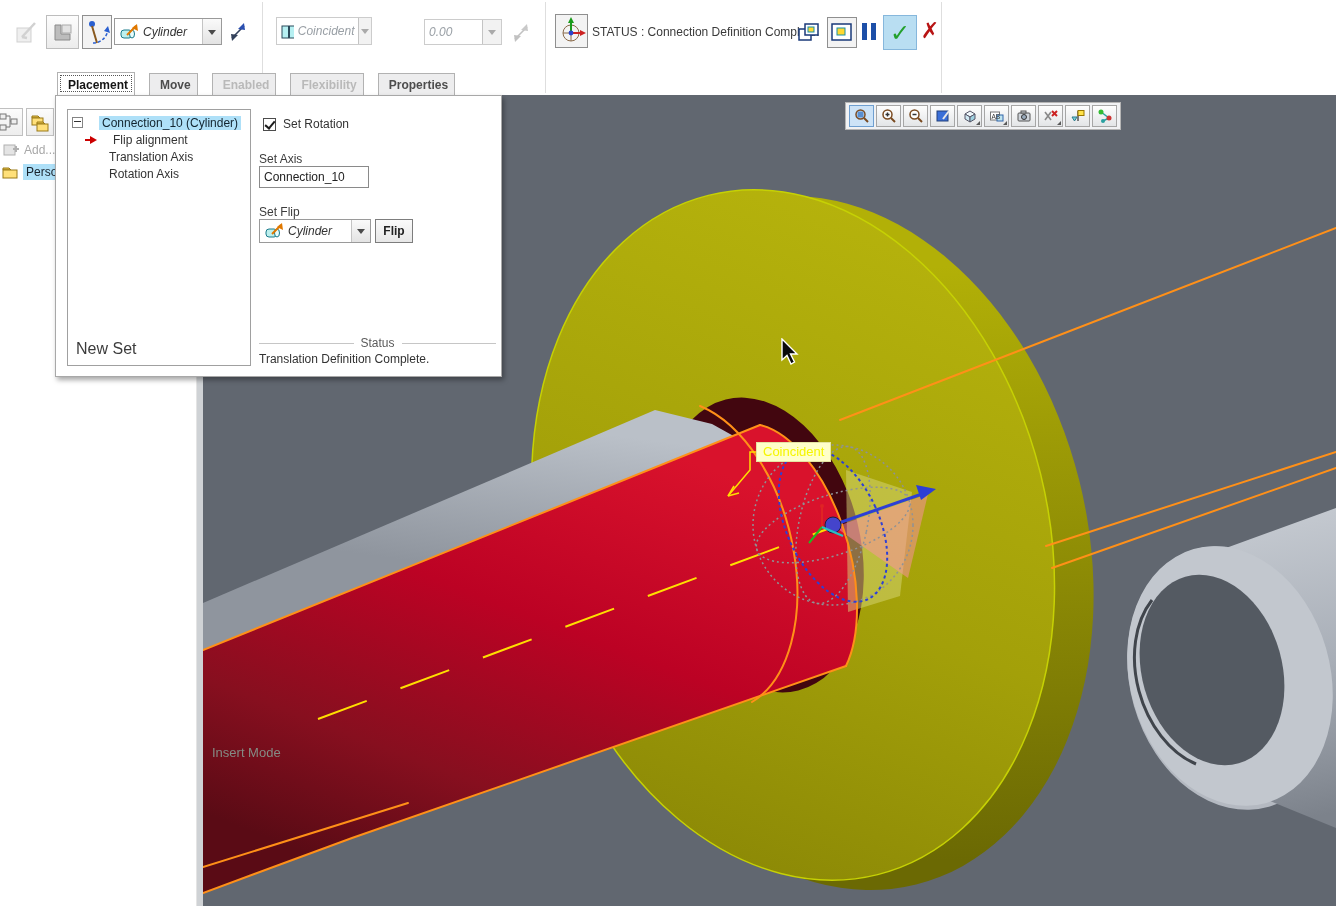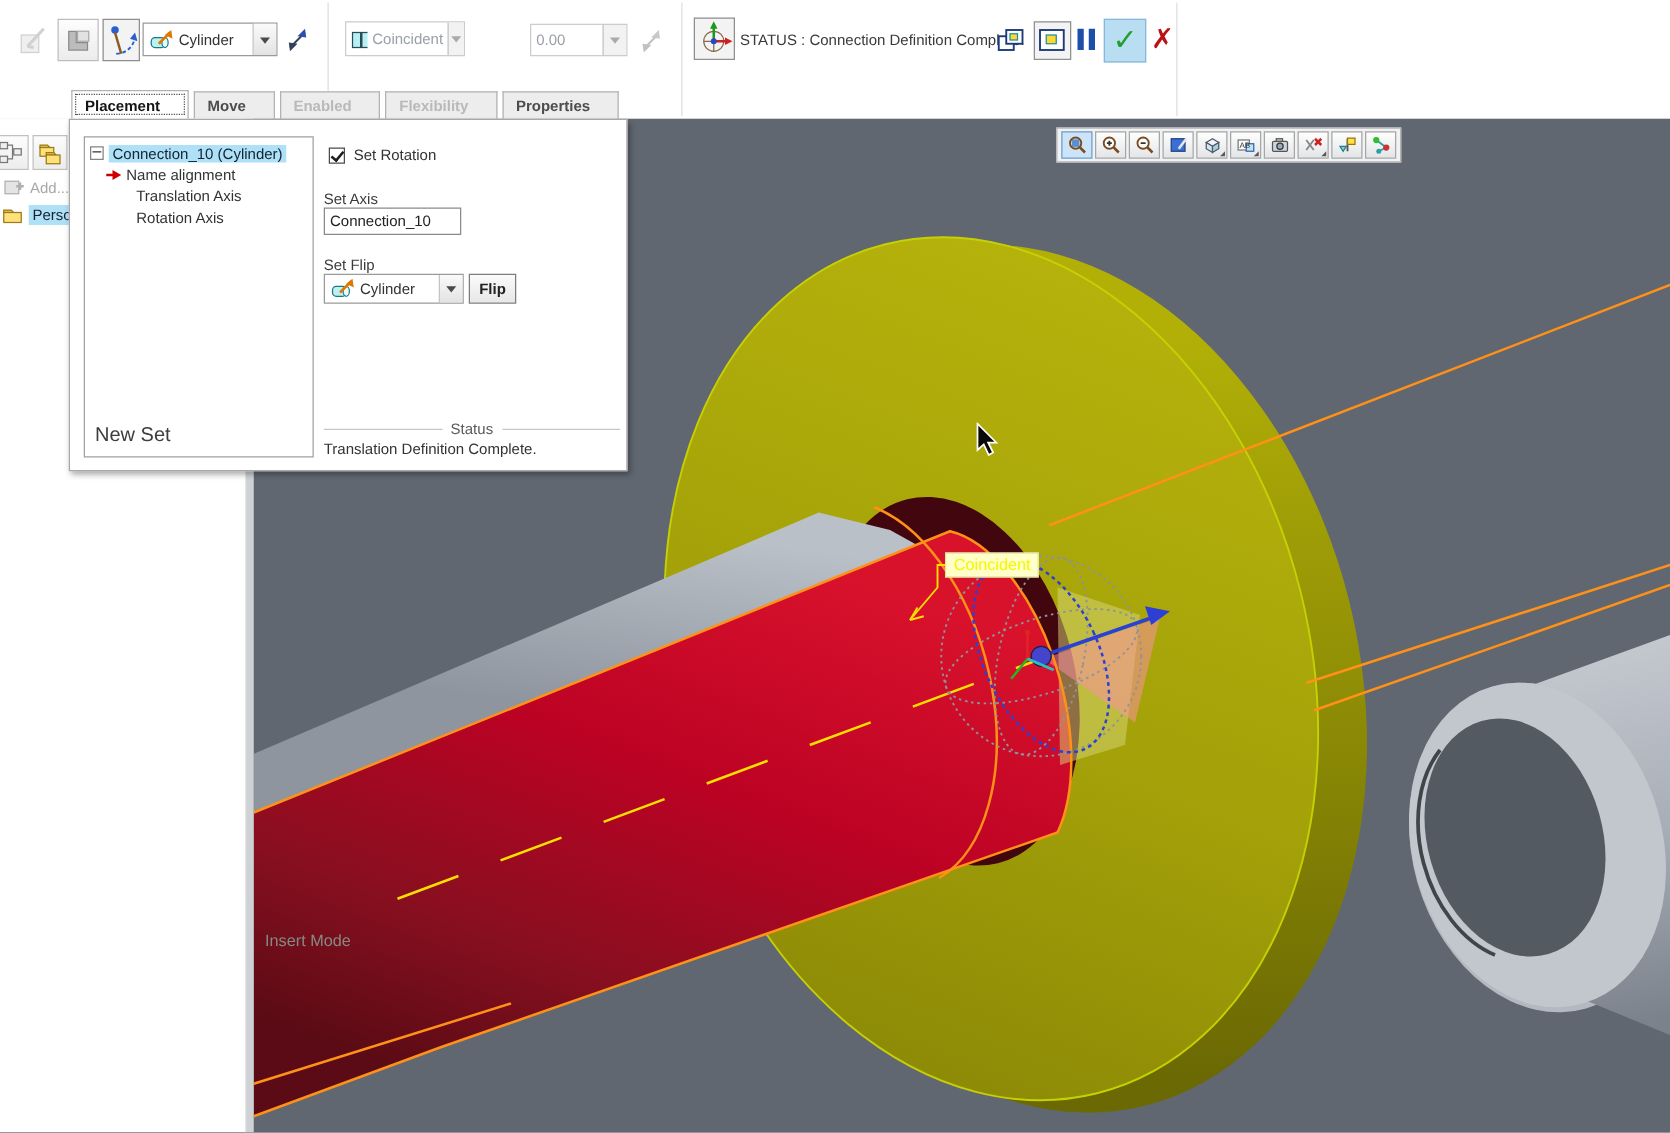--- a/index.html
+++ b/index.html
@@ -6,35 +6,35 @@
   body{font-family:"Liberation Sans","DejaVu Sans",sans-serif;background:#888;}
   .app{position:relative;width:1336px;height:906px;background:#fff;overflow:hidden;font-size:12px;color:#333;}
 
   
   .ribbon{position:absolute;left:0;top:0;width:1336px;height:95px;background:#fff;border-bottom:1px solid #dcdcdc;}
   .rbtn{position:absolute;display:flex;align-items:center;justify-content:center;box-sizing:border-box;}
   .raised{border:1px solid #bdbdbd;background:linear-gradient(#fdfdfd,#ececec);}
   .pressedb{border:1px solid #8f8f8f;background:#f3f3f3;}
   .dis{opacity:.45;filter:grayscale(70%);}
   .vsep{position:absolute;top:2px;width:1px;height:91px;background:#dedede;}
-  .combo{position:absolute;display:flex;align-items:center;box-sizing:border-box;border:1px solid #9a9a9a;background:#fff;gap:4px;padding-left:4px;}
+  .combo{position:absolute;display:flex;align-items:center;box-sizing:border-box;border:1px solid #9a9a9a;background:#fff;gap:4px;padding-left:4px;font-style:italic;}
   .combo .arrowbox{margin-left:auto;width:18px;align-self:stretch;border-left:1px solid #c4c4c4;background:linear-gradient(#fafafa,#e3e3e3);display:flex;align-items:center;justify-content:center;}
   .tri{width:0;height:0;border:4px solid transparent;border-top:5px solid #4a4a4a;margin-top:5px;}
   .combo.disabled{border-color:#cccccc;color:#9aa0a6;}
   .combo.disabled .tri{border-top-color:#aaa;}
   .combo.disabled .arrowbox{background:#f2f2f2;}
   .statusline{position:absolute;left:592px;top:25px;font-size:12px;color:#3a3a3a;white-space:nowrap;}
   .pausewrap{position:absolute;left:862px;top:23px;display:flex;gap:4px;}
   .pausewrap i{display:block;width:5px;height:17px;background:var(--pause-blue,#1d4fa8);}
   .okbtn{position:absolute;left:883px;top:15px;width:32px;height:33px;border:1px solid #86b7dc;background:#b9def2;display:flex;align-items:center;justify-content:center;font-size:24px;font-weight:bold;color:var(--confirm-green,#23a02c);line-height:1;}
   .xbtn{position:absolute;left:917px;top:18px;width:26px;height:26px;display:flex;align-items:center;justify-content:center;font-size:22px;font-weight:bold;color:var(--cancel-red,#b81414);}
 
   
   .tabstrip{position:absolute;left:57px;bottom:0;display:flex;align-items:flex-end;}
-  .tab{box-sizing:border-box;padding:4px 22px 3px 10px;border:1px solid #b2b2b2;border-bottom:none;background:#ededee;color:#4d4d4d;font-weight:bold;font-size:12px;margin-right:4px;white-space:nowrap;}
+  .tab{box-sizing:border-box;padding:4px 6px 3px 10px;border:1px solid #b2b2b2;border-bottom:none;background:#ededee;color:#4d4d4d;font-weight:bold;font-size:12px;margin-right:14px;white-space:nowrap;}
   .tab.active{background:#fff;color:#151515;outline:1px dotted #555;outline-offset:-4px;padding-top:5px;}
   .tab.disabled{color:#b9b9b9;}
 
   
   .left-panel{position:absolute;left:0;top:95px;width:196px;height:733px;background:#fff;}
   .sbtn{position:absolute;box-sizing:border-box;border:1px solid #c0c0c0;background:linear-gradient(#fcfcfc,#ededed);display:flex;align-items:center;justify-content:center;}
   .srow{position:absolute;display:flex;align-items:center;gap:4px;font-size:12px;}
   .persona-label{background:var(--tree-highlight,#aee0f8);padding:1px 3px;color:#18222c;white-space:nowrap;}
   .splitter{position:absolute;left:196px;top:95px;width:7px;height:811px;background:#cfd2d5;border-left:1px solid #e4e4e4;}
 
@@ -45,21 +45,21 @@
   .vtb{position:relative;width:25px;height:22px;margin:0 1px;box-sizing:border-box;border:1px solid #a6a6a6;background:linear-gradient(#fefefe,#e3e5e7);display:flex;align-items:center;justify-content:center;}
   .vtb.pressed{background:#cde3f7;border-color:#6f9fd0;}
   .vtb.caret::after{content:"";position:absolute;right:1px;bottom:1px;width:0;height:0;border-left:4px solid transparent;border-bottom:4px solid #5a5a5a;}
   .insert-mode{position:absolute;left:9px;top:650px;font-size:13px;color:var(--insert-mode-fg,#848b84);}
   .coincident-tag{position:absolute;left:553px;top:347px;background:var(--label-bg,#ffffc9);color:var(--label-fg,#f6f600);border:1px solid #e4e4a2;padding:1px 6px 2px 6px;font-size:13px;white-space:nowrap;}
   .cursor{position:absolute;left:577px;top:243px;}
 
   
   .dialog{position:absolute;left:55px;top:95px;width:447px;height:282px;background:#fff;border:1px solid #a8a8a8;box-sizing:border-box;box-shadow:2px 3px 5px rgba(0,0,0,.35);}
   .tree-box{position:absolute;left:11px;top:13px;width:184px;height:257px;border:1px solid #a0a0a0;box-sizing:border-box;background:#fff;}
-  .trow{display:flex;align-items:center;gap:4px;height:17px;font-size:12px;color:#333;}
+  .trow{display:flex;align-items:center;gap:16px;height:17px;font-size:12px;color:#333;}
   .trow.root{margin:4px 0 0 4px;}
   .exp{width:9px;height:9px;border:1px solid #848484;background:#fff;position:relative;flex:0 0 auto;}
   .exp::after{content:"";position:absolute;left:1px;right:1px;top:3px;height:1px;background:#333;}
   .root-label{background:var(--tree-highlight,#aee0f8);padding:0 3px;color:#12242f;white-space:nowrap;}
   .child{margin-left:41px;}
   .child.witharrow{margin-left:17px;}
   .red-arrow{position:relative;width:12px;height:8px;flex:0 0 auto;}
   .red-arrow::before{content:"";position:absolute;left:0;top:3px;width:6px;height:2px;background:#cc0000;}
   .red-arrow::after{content:"";position:absolute;left:5px;top:0;width:0;height:0;border-left:7px solid #cc0000;border-top:4px solid transparent;border-bottom:4px solid transparent;}
   .new-set{position:absolute;left:8px;bottom:7px;font-size:16px;color:#3c3c3c;}
@@ -411,21 +411,21 @@
 
   <div class="dialog">
 
     <div class="tree-box">
       <div class="trow root">
         <span class="exp"></span>
         <span class="root-label">Connection_10 (Cylinder)</span>
       </div>
       <div class="trow child witharrow">
         <span class="red-arrow"></span>
-        <span>Name alignment</span>
+        <span>Flip alignment</span>
       </div>
       <div class="trow child">
         <span>Translation Axis</span>
       </div>
       <div class="trow child">
         <span>Rotation Axis</span>
       </div>
       <div class="new-set">New Set</div>
     </div>
 

